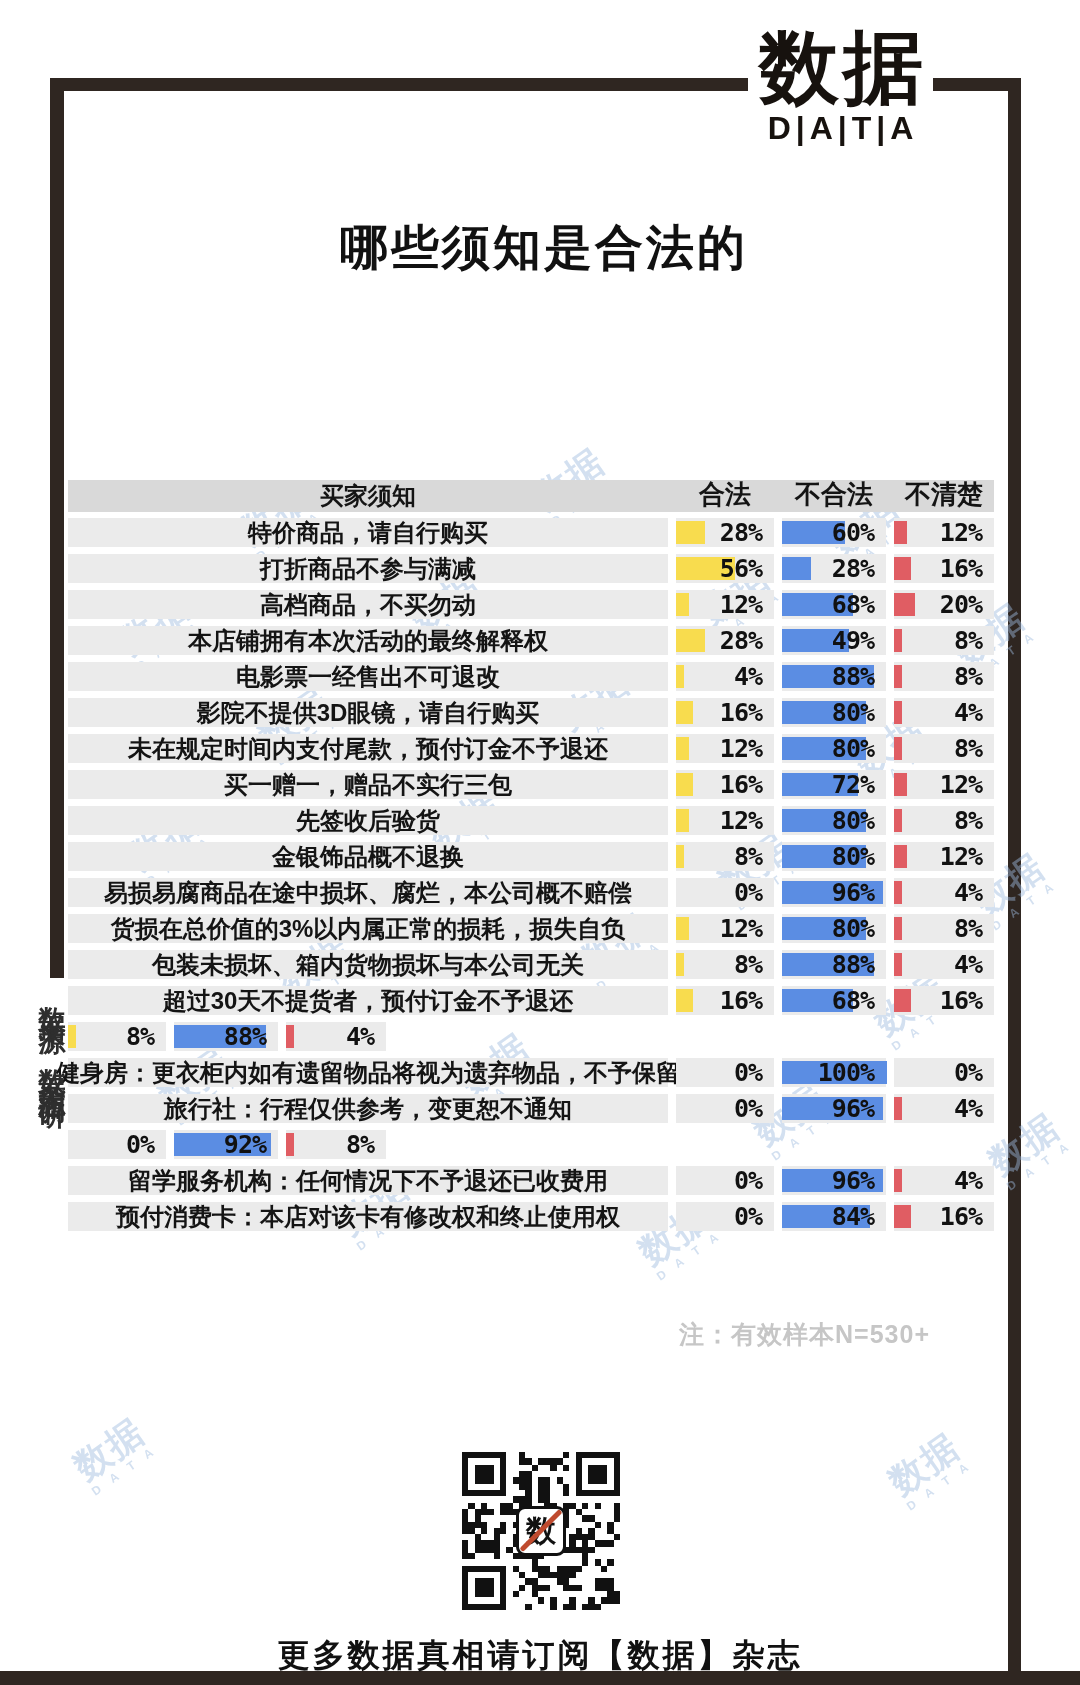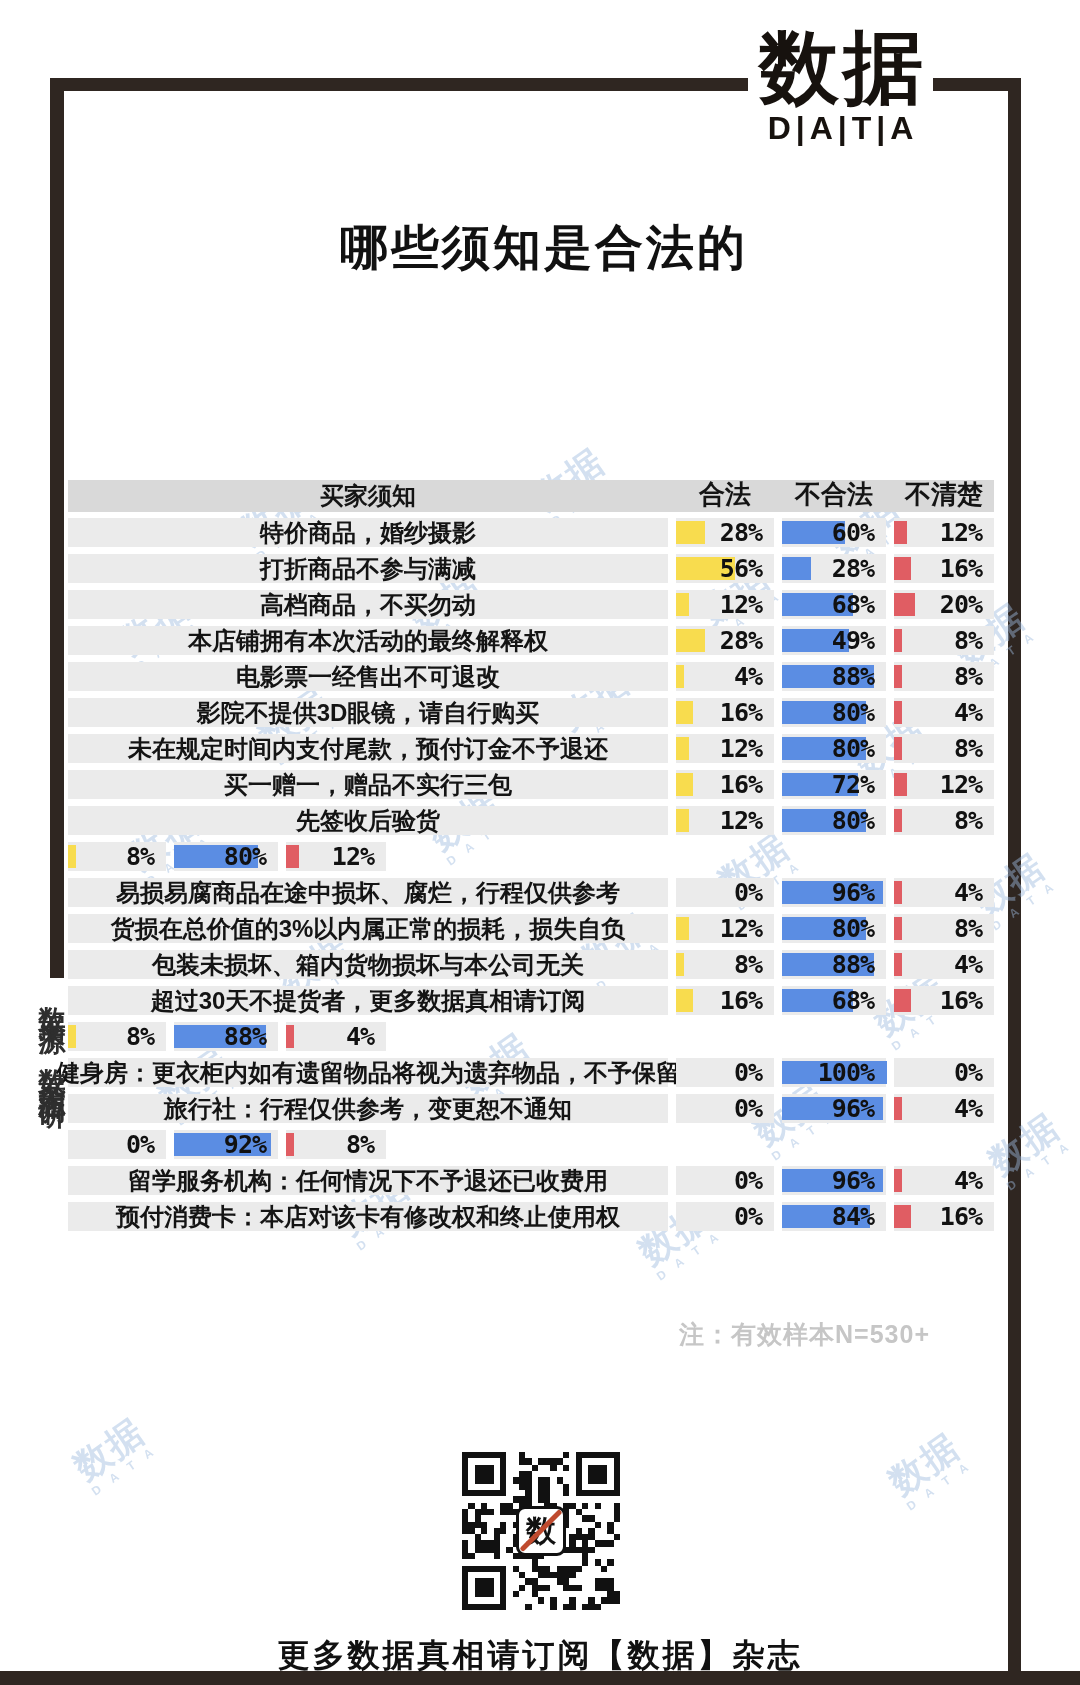--- a/index.html
+++ b/index.html
@@ -182,21 +182,21 @@
 
   <div class="table">
     <div class="header-row">
       <div class="cell c-label">买家须知</div>
       <div class="cell s0">合法</div>
       <div class="cell s1">不合法</div>
       <div class="cell s2">不清楚</div>
     </div>
     <div id="table-body">
     <div class="row">
-      <div class="cell c-label">特价商品，婚纱摄影</div>
+      <div class="cell c-label">特价商品，请自行购买</div>
       <div class="cell s0 pct">
         <span class="bar" style="background: rgb(248, 220, 78); width: 29px;"></span>
         <span class="pv">28%</span>
       </div>
       <div class="cell s1 pct">
         <span class="bar" style="background: rgb(91, 141, 227); width: 63px;"></span>
         <span class="pv">60%</span>
       </div>
       <div class="cell s2 pct">
         <span class="bar" style="background: rgb(224, 93, 99); width: 13px;"></span>
@@ -326,36 +326,37 @@
         <span class="bar" style="background: rgb(91, 141, 227); width: 84px;"></span>
         <span class="pv">80%</span>
       </div>
       <div class="cell s2 pct">
         <span class="bar" style="background: rgb(224, 93, 99); width: 8px;"></span>
         <span class="pv">8%</span>
       </div>
     </div>
 
     <div class="row">
+      <div class="cell c-label">金银饰品概不退换</div>
       <div class="cell s0 pct">
         <span class="bar" style="background: rgb(248, 220, 78); width: 8px;"></span>
         <span class="pv">8%</span>
       </div>
       <div class="cell s1 pct">
         <span class="bar" style="background: rgb(91, 141, 227); width: 84px;"></span>
         <span class="pv">80%</span>
       </div>
       <div class="cell s2 pct">
         <span class="bar" style="background: rgb(224, 93, 99); width: 13px;"></span>
         <span class="pv">12%</span>
       </div>
     </div>
 
     <div class="row">
-      <div class="cell c-label">易损易腐商品在途中损坏、腐烂，行程仅供参考</div>
+      <div class="cell c-label">易损易腐商品在途中损坏、腐烂，本公司概不赔偿</div>
       <div class="cell s0 pct">
         <span class="bar" style="background: rgb(248, 220, 78); width: 0px;"></span>
         <span class="pv">0%</span>
       </div>
       <div class="cell s1 pct">
         <span class="bar" style="background: rgb(91, 141, 227); width: 101px;"></span>
         <span class="pv">96%</span>
       </div>
       <div class="cell s2 pct">
         <span class="bar" style="background: rgb(224, 93, 99); width: 8px;"></span>
@@ -389,21 +390,21 @@
         <span class="bar" style="background: rgb(91, 141, 227); width: 92px;"></span>
         <span class="pv">88%</span>
       </div>
       <div class="cell s2 pct">
         <span class="bar" style="background: rgb(224, 93, 99); width: 8px;"></span>
         <span class="pv">4%</span>
       </div>
     </div>
 
     <div class="row">
-      <div class="cell c-label">超过30天不提货者，更多数据真相请订阅</div>
+      <div class="cell c-label">超过30天不提货者，预付订金不予退还</div>
       <div class="cell s0 pct">
         <span class="bar" style="background: rgb(248, 220, 78); width: 17px;"></span>
         <span class="pv">16%</span>
       </div>
       <div class="cell s1 pct">
         <span class="bar" style="background: rgb(91, 141, 227); width: 71px;"></span>
         <span class="pv">68%</span>
       </div>
       <div class="cell s2 pct">
         <span class="bar" style="background: rgb(224, 93, 99); width: 17px;"></span>

